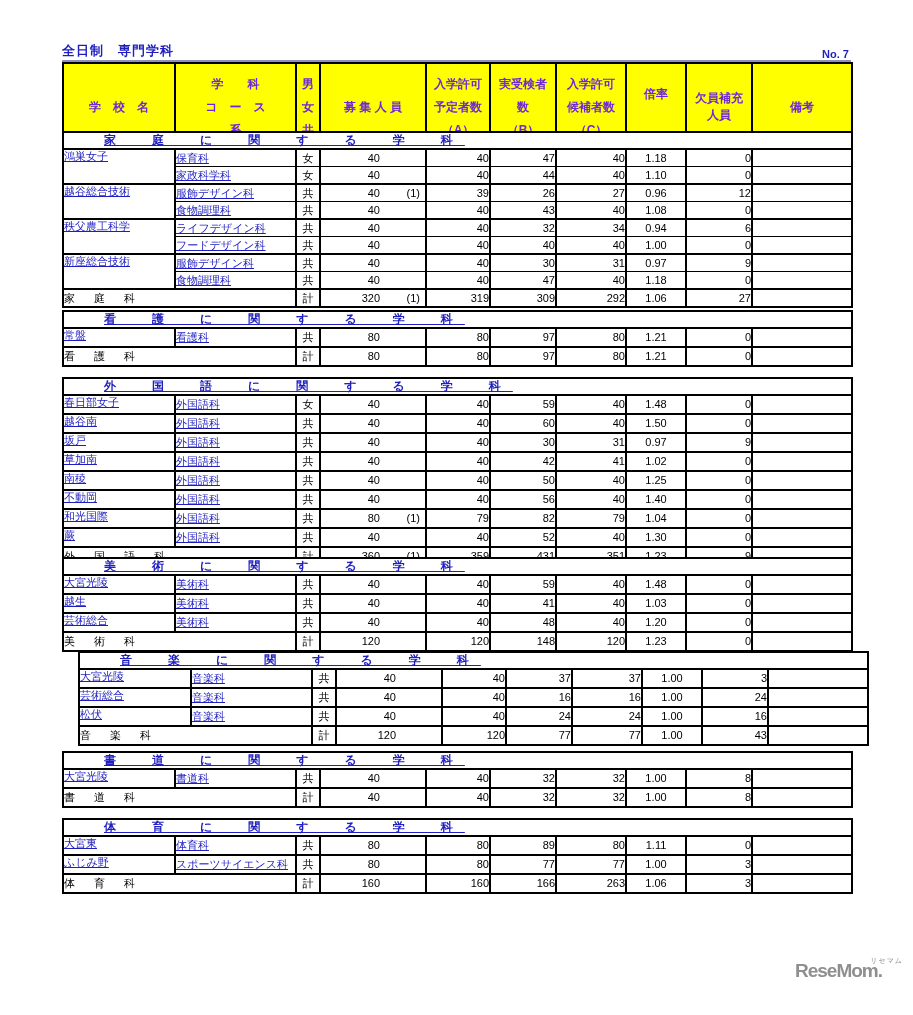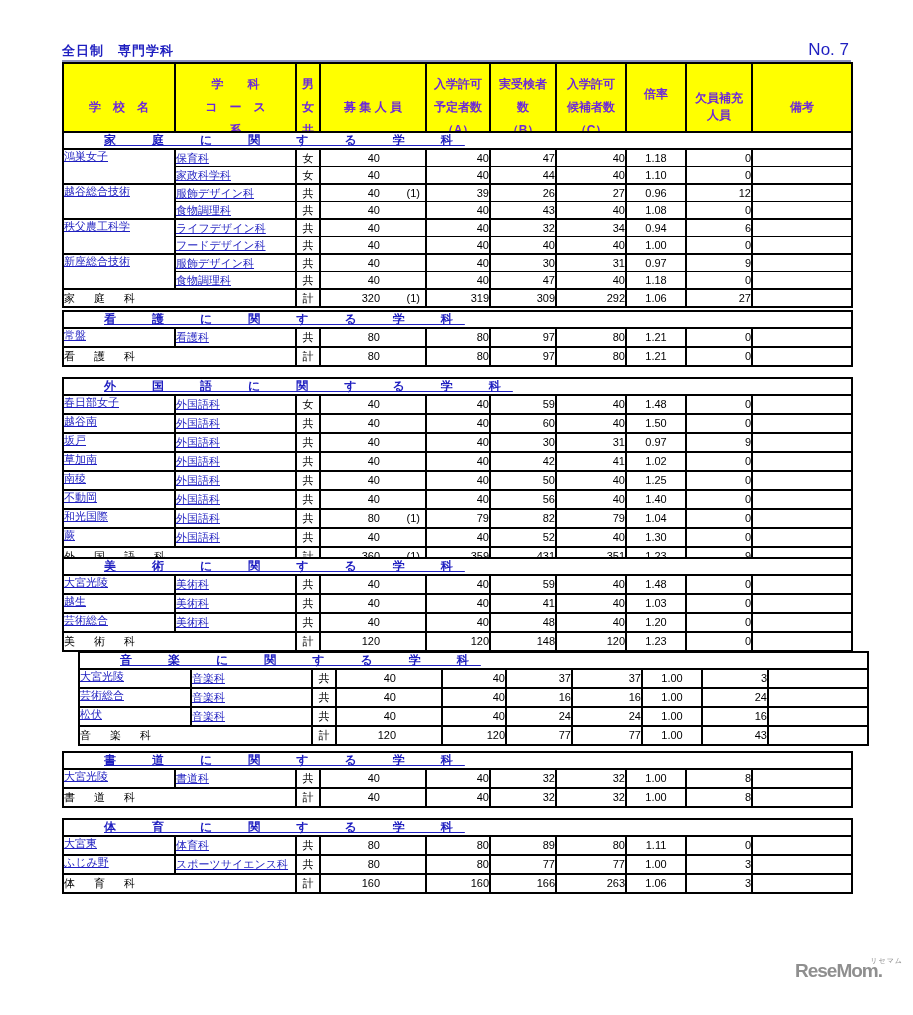--- a/index.html
+++ b/index.html
@@ -2,21 +2,21 @@
 <html><head>
 <meta charset="utf-8">
 <style>
   html,body{margin:0;padding:0;background:#fff;}
   .page{position:relative;width:913px;height:1013px;background:#ffffff;overflow:hidden;
         font-family:"Liberation Sans","DejaVu Sans",sans-serif;color:#000;}
   
   .top-rule{position:absolute;left:62px;top:42px;width:789px;height:18px;
             border-bottom:2px solid #8d92bb;display:flex;justify-content:space-between;align-items:flex-end;}
   .top-title{font-size:13px;font-weight:bold;color:#1f1fc0;letter-spacing:1px;}
-  .page-no{font-size:17px;font-weight:normal;color:#1f1fc0;padding-right:2px;}
+  .page-no{font-size:11px;font-weight:bold;color:#1f1fc0;padding-right:2px;}
 
   table.grid{border-collapse:collapse;table-layout:fixed;position:absolute;left:62px;width:790px;background:#fff;border:2px solid #000;}
   table.grid td{border:1px solid #000;border-left-width:2px;border-right-width:2px;
       font-size:11px;padding:0;overflow:hidden;white-space:nowrap;line-height:1.15;}
 
   
   #header-table{top:62px;}
   #header-table td{height:66px;background:#ffff00;color:#6d28d9;font-weight:bold;
       font-size:12px;text-align:center;vertical-align:middle;border-width:2px;}
   .hc{display:flex;flex-direction:column;height:60px;padding:3px 0;justify-content:space-between;align-items:center;}

